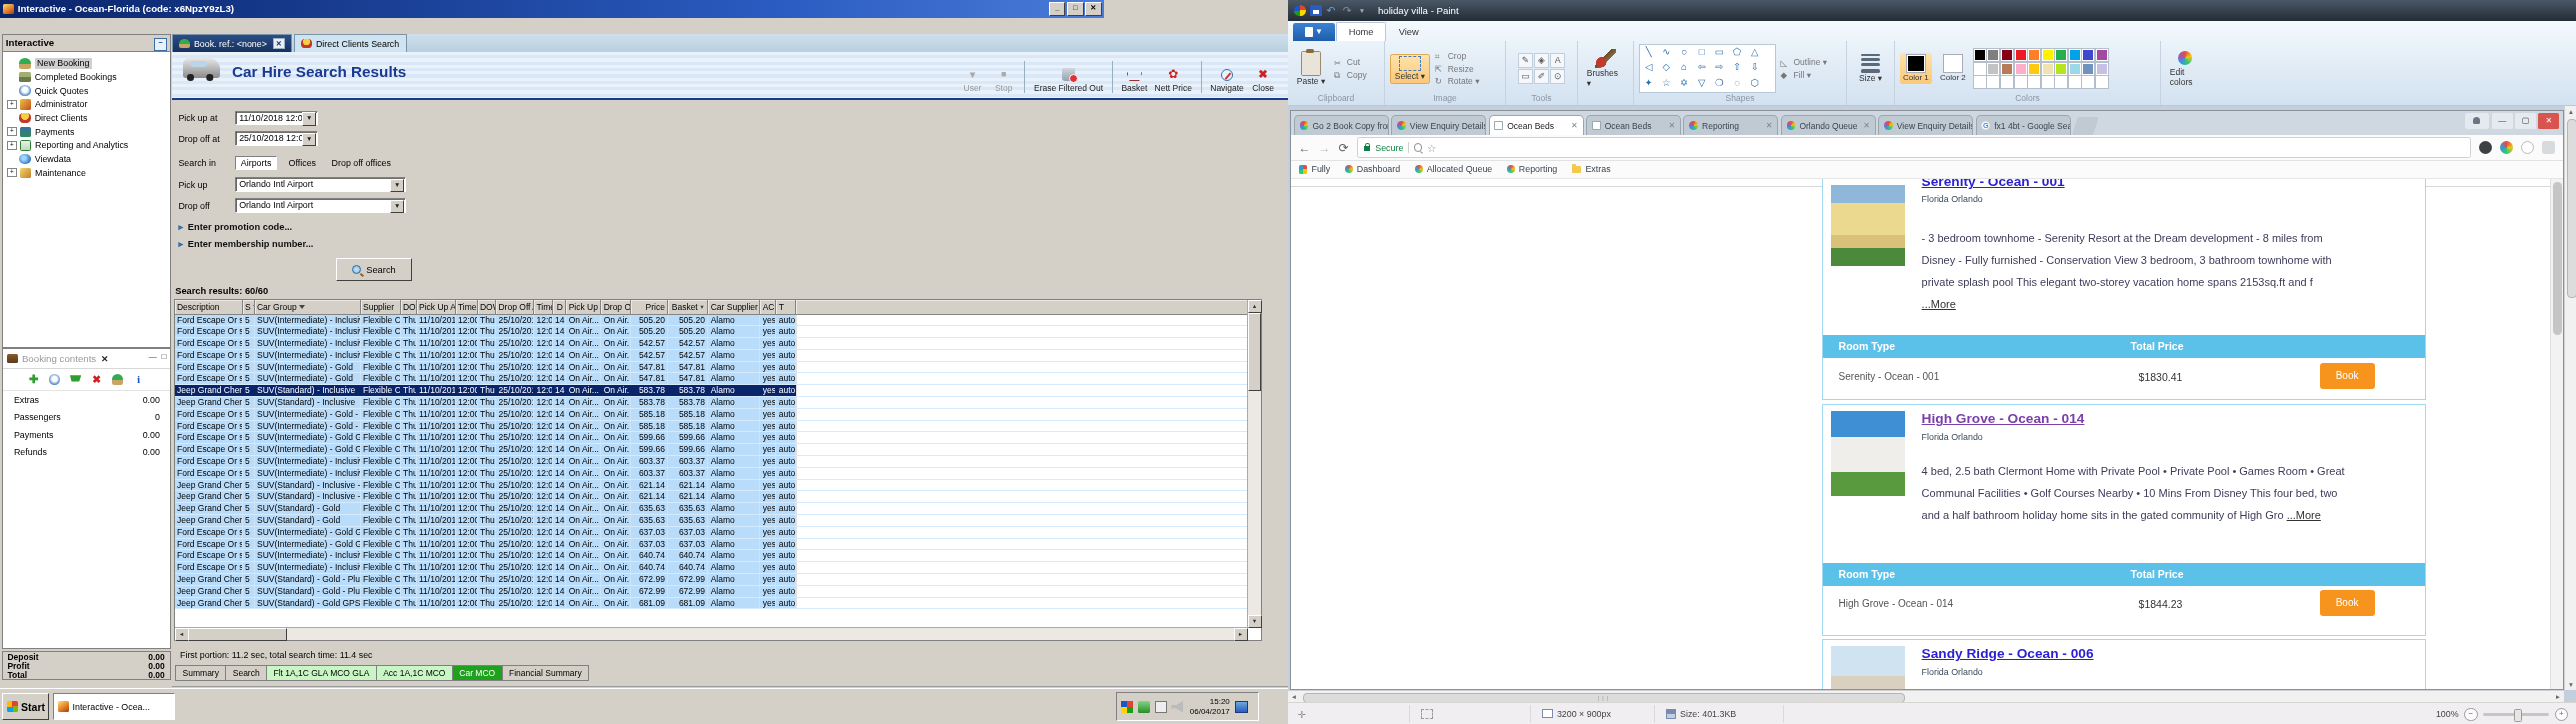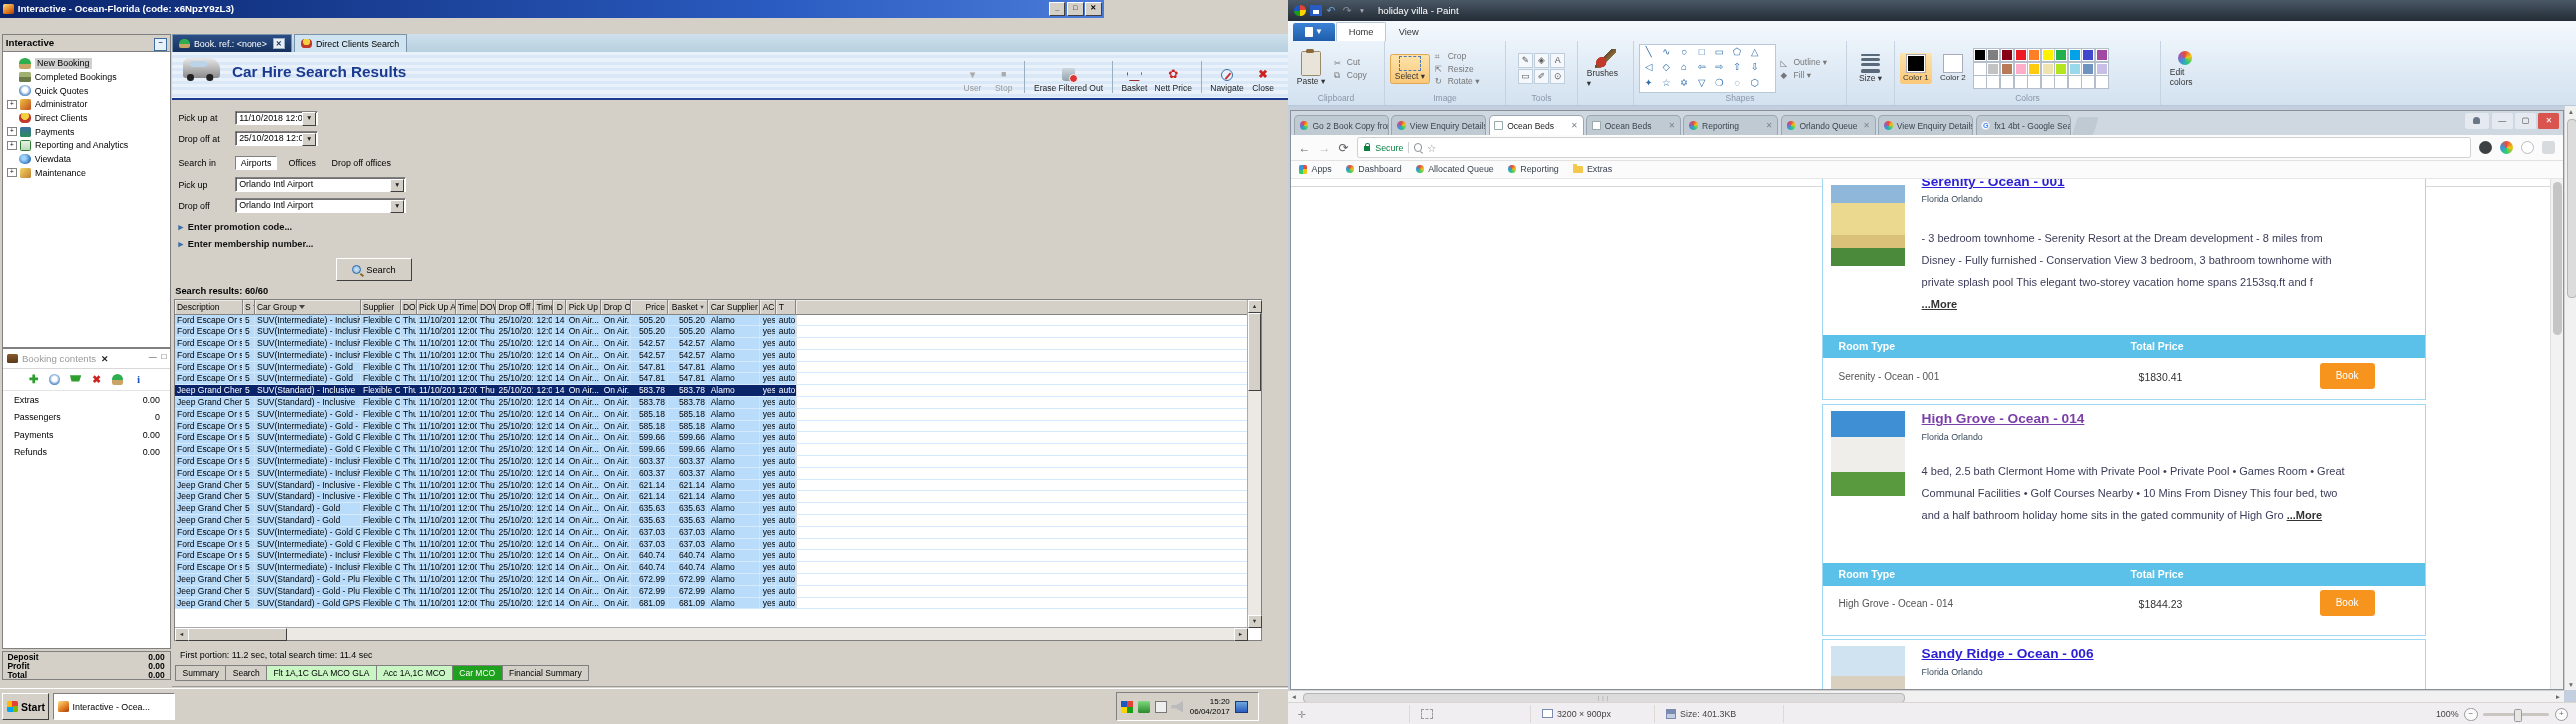--- a/index.html
+++ b/index.html
@@ -210,21 +210,21 @@
   #c-page{position:absolute;left:0;top:68px;width:100%;height:510px;background:#fff;overflow:hidden;}
   #page-hairline{position:absolute;left:0;top:7.2px;width:100%;height:0.8px;background:#d8d8d8;}
   .card{position:absolute;left:531px;width:604px;border:0.8px solid #9fd8f1;box-sizing:border-box;background:#fff;overflow:hidden;}
   .card-title{position:absolute;left:99px;font-size:13.7px;font-weight:bold;text-decoration:underline;font-family:"Liberation Sans",sans-serif;}
   .card-loc{position:absolute;left:99px;font-size:8.9px;color:#3a4a5a;}
   .card-img{position:absolute;left:8px;width:74px;}
   .img1{background:linear-gradient(180deg,#8fb7d9 0 22%,#ead98f 22% 62%,#d9c17a 62% 78%,#4a8a3a 78% 100%);}
   .img2{background:linear-gradient(180deg,#3f8fd4 0 30%,#efeeea 30% 72%,#5a9a3f 72% 100%);}
   .img3{background:linear-gradient(180deg,#cfe4f0 0 35%,#d9d0c0 35% 70%,#6aa84f 70% 100%);}
   .card-desc{position:absolute;left:99px;width:425px;font-size:11px;color:#3c3c5a;line-height:22px;}
-  .morelink{font-weight:bold;text-decoration:underline;color:#333;}
+  .morelink{font-weight:normal;text-decoration:underline;color:#333;}
   .card-head{position:absolute;left:0;width:100%;height:22.5px;background:#5bc1e8;color:#fff;font-weight:bold;font-size:10.5px;}
   .ch-room{position:absolute;left:16px;top:4.8px;}
   .ch-price{position:absolute;left:308px;top:4.8px;}
   .card-row{position:absolute;left:0;width:100%;}
   .cr-room{position:absolute;left:16px;top:13px;font-size:10px;color:#555;}
   .cr-price{position:absolute;left:316px;top:13px;font-size:10.5px;color:#333;}
   .book-btn{position:absolute;right:50px;top:4.8px;width:55px;height:26px;background:#f7941d;color:#fff;border-radius:3.2px;font-size:10px;display:flex;align-items:center;justify-content:center;}
   #c-vscroll{position:absolute;right:0;top:0;width:11.3px;height:100%;background:#f2f2f2;border-left:0.8px solid #e0e0e0;}
   #c-vthumb{position:absolute;right:0.8px;top:3.2px;width:8.9px;height:153px;background:#c5c5c5;border-radius:4.8px;}
   
@@ -1301,21 +1301,21 @@
           <span class="omni-star">☆</span>
         </div>
         <span class="extic ext1"></span>
         <span class="extic ext2"></span>
         <span class="extic ext3"></span>
         <span class="extic ext4"></span>
       </div>
       <div id="c-bookmarks">
           <span class="bm">
             <span class="bm-grid"></span>
-            <span>Apps</span>
+            <span>Fully</span>
           </span>
           <span class="bm">
             <span class="bm-dot"></span>
             <span>Dashboard</span>
           </span>
           <span class="bm">
             <span class="bm-dot"></span>
             <span>Allocated Queue</span>
           </span>
           <span class="bm">

